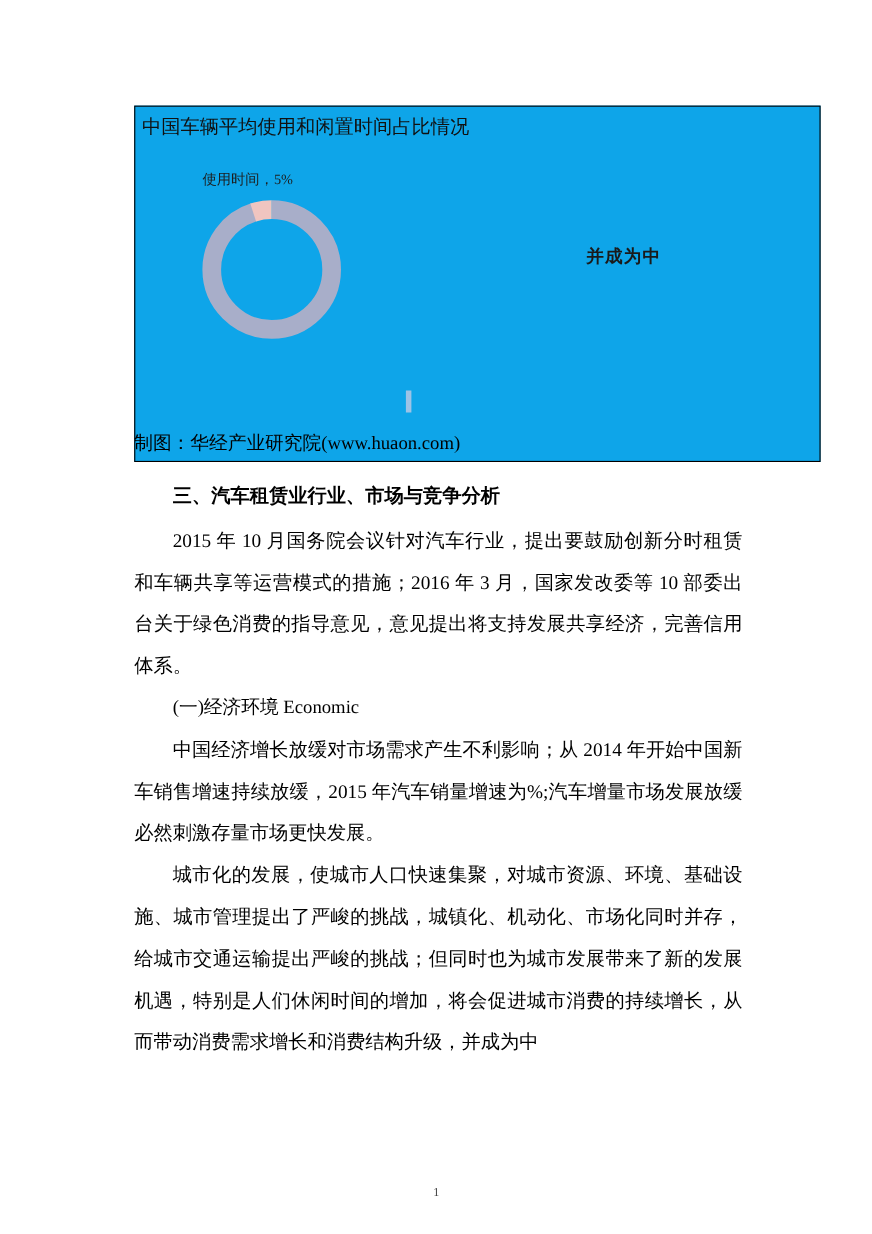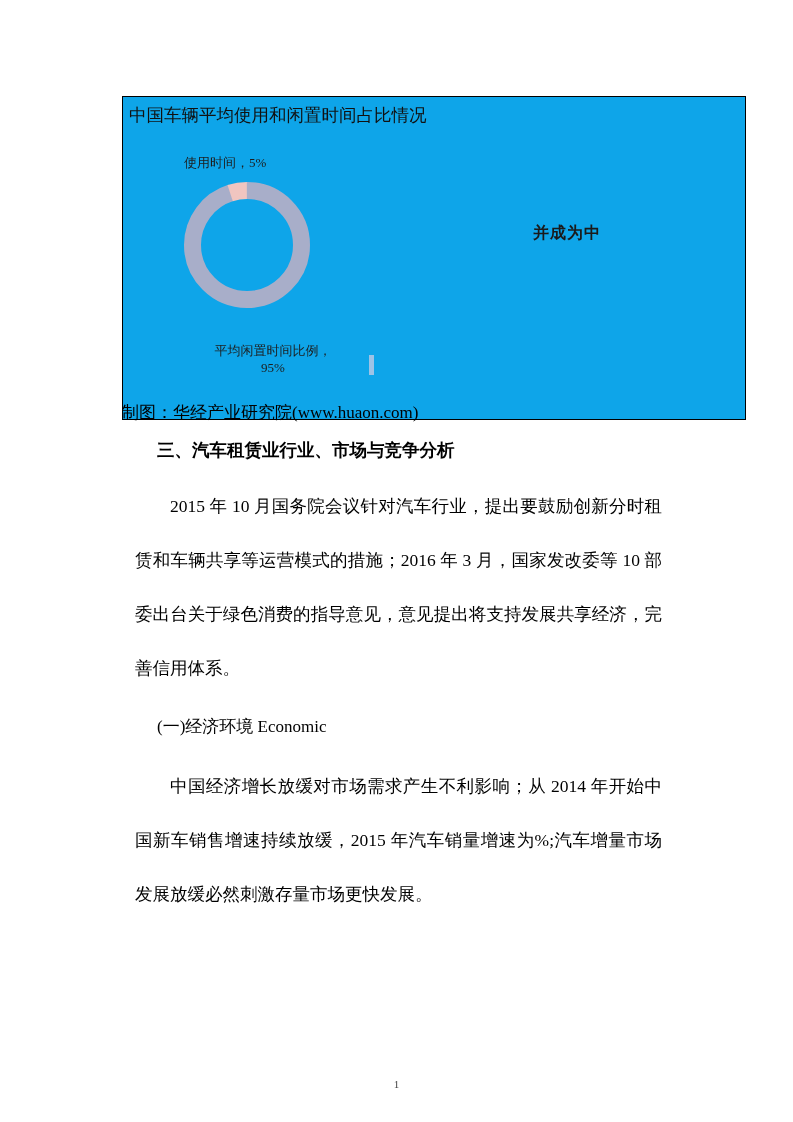--- a/index.html
+++ b/index.html
@@ -85,21 +85,21 @@
     left: 246px;
     top: 258px;
     width: 5px;
     height: 20px;
     background: #9dc3e6;
   }
 
   .chart-caption {
     position: absolute;
     left: 122px;
-    top: 400px;
+    top: 390px;
     font-size: 17px;
     line-height: 26px;
     white-space: nowrap;
   }
 
   
   .doc {
     position: absolute;
     left: 122px;
     top: 434px;
@@ -107,22 +107,22 @@
   }
   .heading {
     font-size: 17.5px;
     font-weight: bold;
     line-height: 32px;
     text-indent: 35px;
     margin: 0 0 6px 0;
   }
   .para {
     font-size: 17.5px;
-    line-height: 54px;
-    margin: 13px;
+    line-height: 38px;
+    margin: 0;
     text-align: justify;
     text-justify: inter-ideograph;
     text-indent: 35px;
   }
   .subhead {
     font-size: 17px;
     line-height: 38px;
     margin: 0;
     text-indent: 35px;
   }
@@ -151,32 +151,32 @@
     <svg width="132" height="132" viewBox="0 0 132 132">
 
       <circle cx="66" cy="66" r="54.5" fill="none" stroke="#a8aec9" stroke-width="17" stroke-dasharray="325.4 17.1" transform="rotate(-90 66 66)"></circle>
 
       <circle cx="66" cy="66" r="54.5" fill="none" stroke="#f0c5c0" stroke-width="17" stroke-dasharray="17.1 325.4" transform="rotate(-108 66 66)"></circle>
     </svg>
   </div>
 
   <div class="label-use">使用时间，5%</div>
 
-  <div class="label-idle">平均闲置时间比例，95%</div>
 
   <div class="legend-mark"></div>
 </div>
 
 <div class="chart-caption">制图：华经产业研究院(www.huaon.com)</div>
 
 <div class="doc">
 
   <h2 class="heading">三、汽车租赁业行业、市场与竞争分析</h2>
 
   <p class="para">2015 年 10 月国务院会议针对汽车行业，提出要鼓励创新分时租赁和车辆共享等运营模式的措施；2016 年 3 月，国家发改委等 10 部委出台关于绿色消费的指导意见，意见提出将支持发展共享经济，完善信用体系。</p>
 
   <p class="subhead">(一)经济环境 Economic</p>
 
   <p class="para">中国经济增长放缓对市场需求产生不利影响；从 2014 年开始中国新车销售增速持续放缓，2015 年汽车销量增速为%;汽车增量市场发展放缓必然刺激存量市场更快发展。</p>
 
+  <p class="para">城市化的发展，使城市人口快速集聚，对城市资源、环境、基础设施、城市管理提出了严峻的挑战，城镇化、机动化、市场化同时并存，给城市交通运输提出严峻的挑战；但同时也为城市发展带来了新的发展机遇，特别是人们休闲时间的增加，将会促进城市消费的持续增长，从而带动消费需求增长和消费结构升级，并成为中</p>
 </div>
 
 <div class="page-number">1</div>
 
 </body></html>

